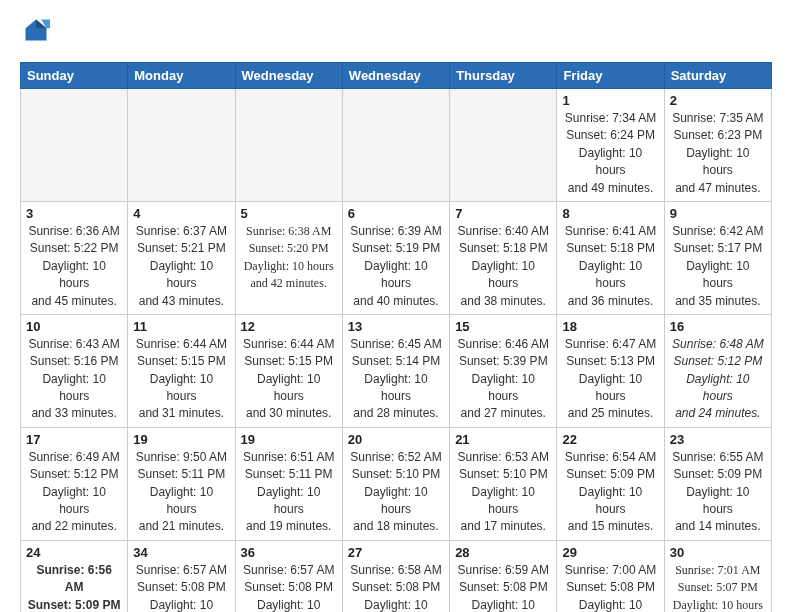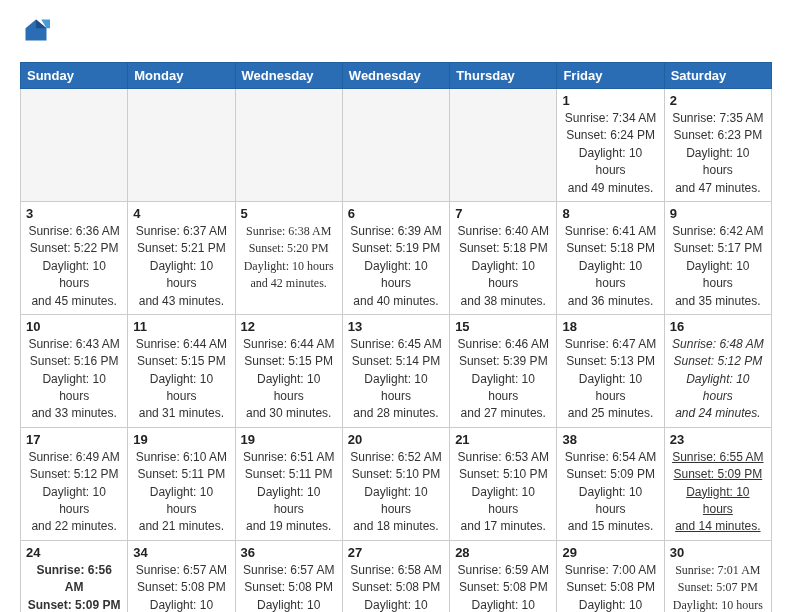--- a/index.html
+++ b/index.html
@@ -259,21 +259,21 @@
         <tr>
           <td>
             <span class="day-num">17</span>
             <div class="day-info" style="white-space: pre-line;">Sunrise: 6:49 AM
 Sunset: 5:12 PM
 Daylight: 10 hours
 and 22 minutes.</div>
           </td>
           <td>
             <span class="day-num">19</span>
-            <div class="day-info" style="white-space: pre-line;">Sunrise: 6:10 AM
+            <div class="day-info" style="white-space: pre-line;">Sunrise: 9:50 AM
 Sunset: 5:11 PM
 Daylight: 10 hours
 and 21 minutes.</div>
           </td>
           <td>
             <span class="day-num">19</span>
             <div class="day-info" style="white-space: pre-line;">Sunrise: 6:51 AM
 Sunset: 5:11 PM
 Daylight: 10 hours
 and 19 minutes.</div>
@@ -286,29 +286,29 @@
 and 18 minutes.</div>
           </td>
           <td>
             <span class="day-num">21</span>
             <div class="day-info" style="white-space: pre-line;">Sunrise: 6:53 AM
 Sunset: 5:10 PM
 Daylight: 10 hours
 and 17 minutes.</div>
           </td>
           <td>
-            <span class="day-num">38</span>
+            <span class="day-num">22</span>
             <div class="day-info" style="white-space: pre-line;">Sunrise: 6:54 AM
 Sunset: 5:09 PM
 Daylight: 10 hours
 and 15 minutes.</div>
           </td>
           <td>
             <span class="day-num">23</span>
-            <div class="day-info" style="white-space: pre-line; text-decoration: underline;">Sunrise: 6:55 AM
+            <div class="day-info" style="white-space: pre-line;">Sunrise: 6:55 AM
 Sunset: 5:09 PM
 Daylight: 10 hours
 and 14 minutes.</div>
           </td>
         </tr>
         <tr>
           <td>
             <span class="day-num">24</span>
             <div class="day-info" style="white-space: pre-line; font-weight: bold;">Sunrise: 6:56 AM
 Sunset: 5:09 PM

